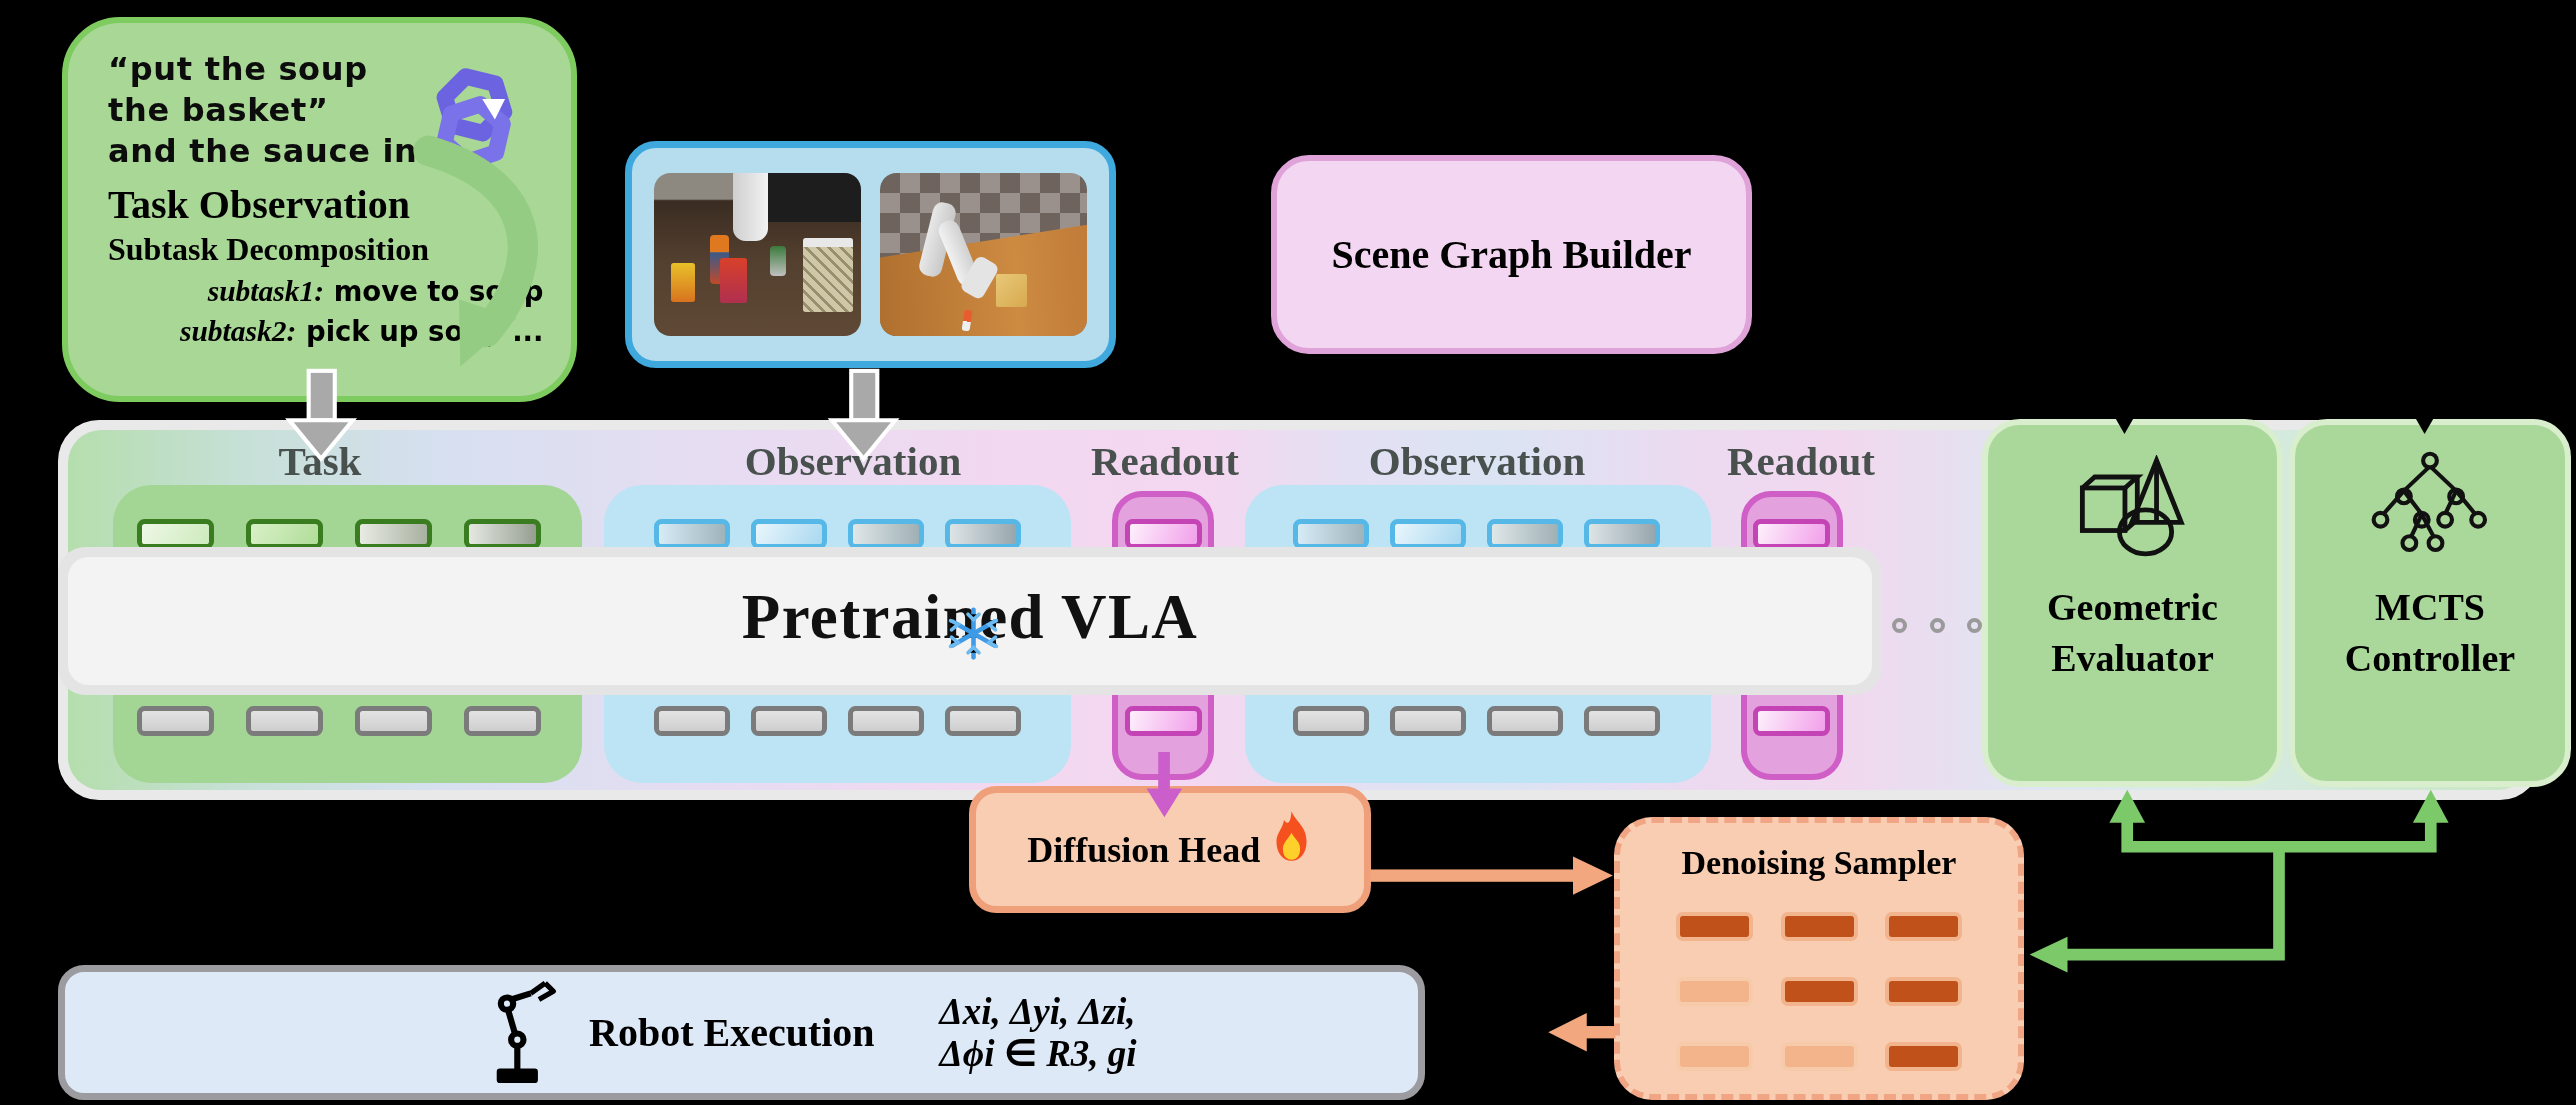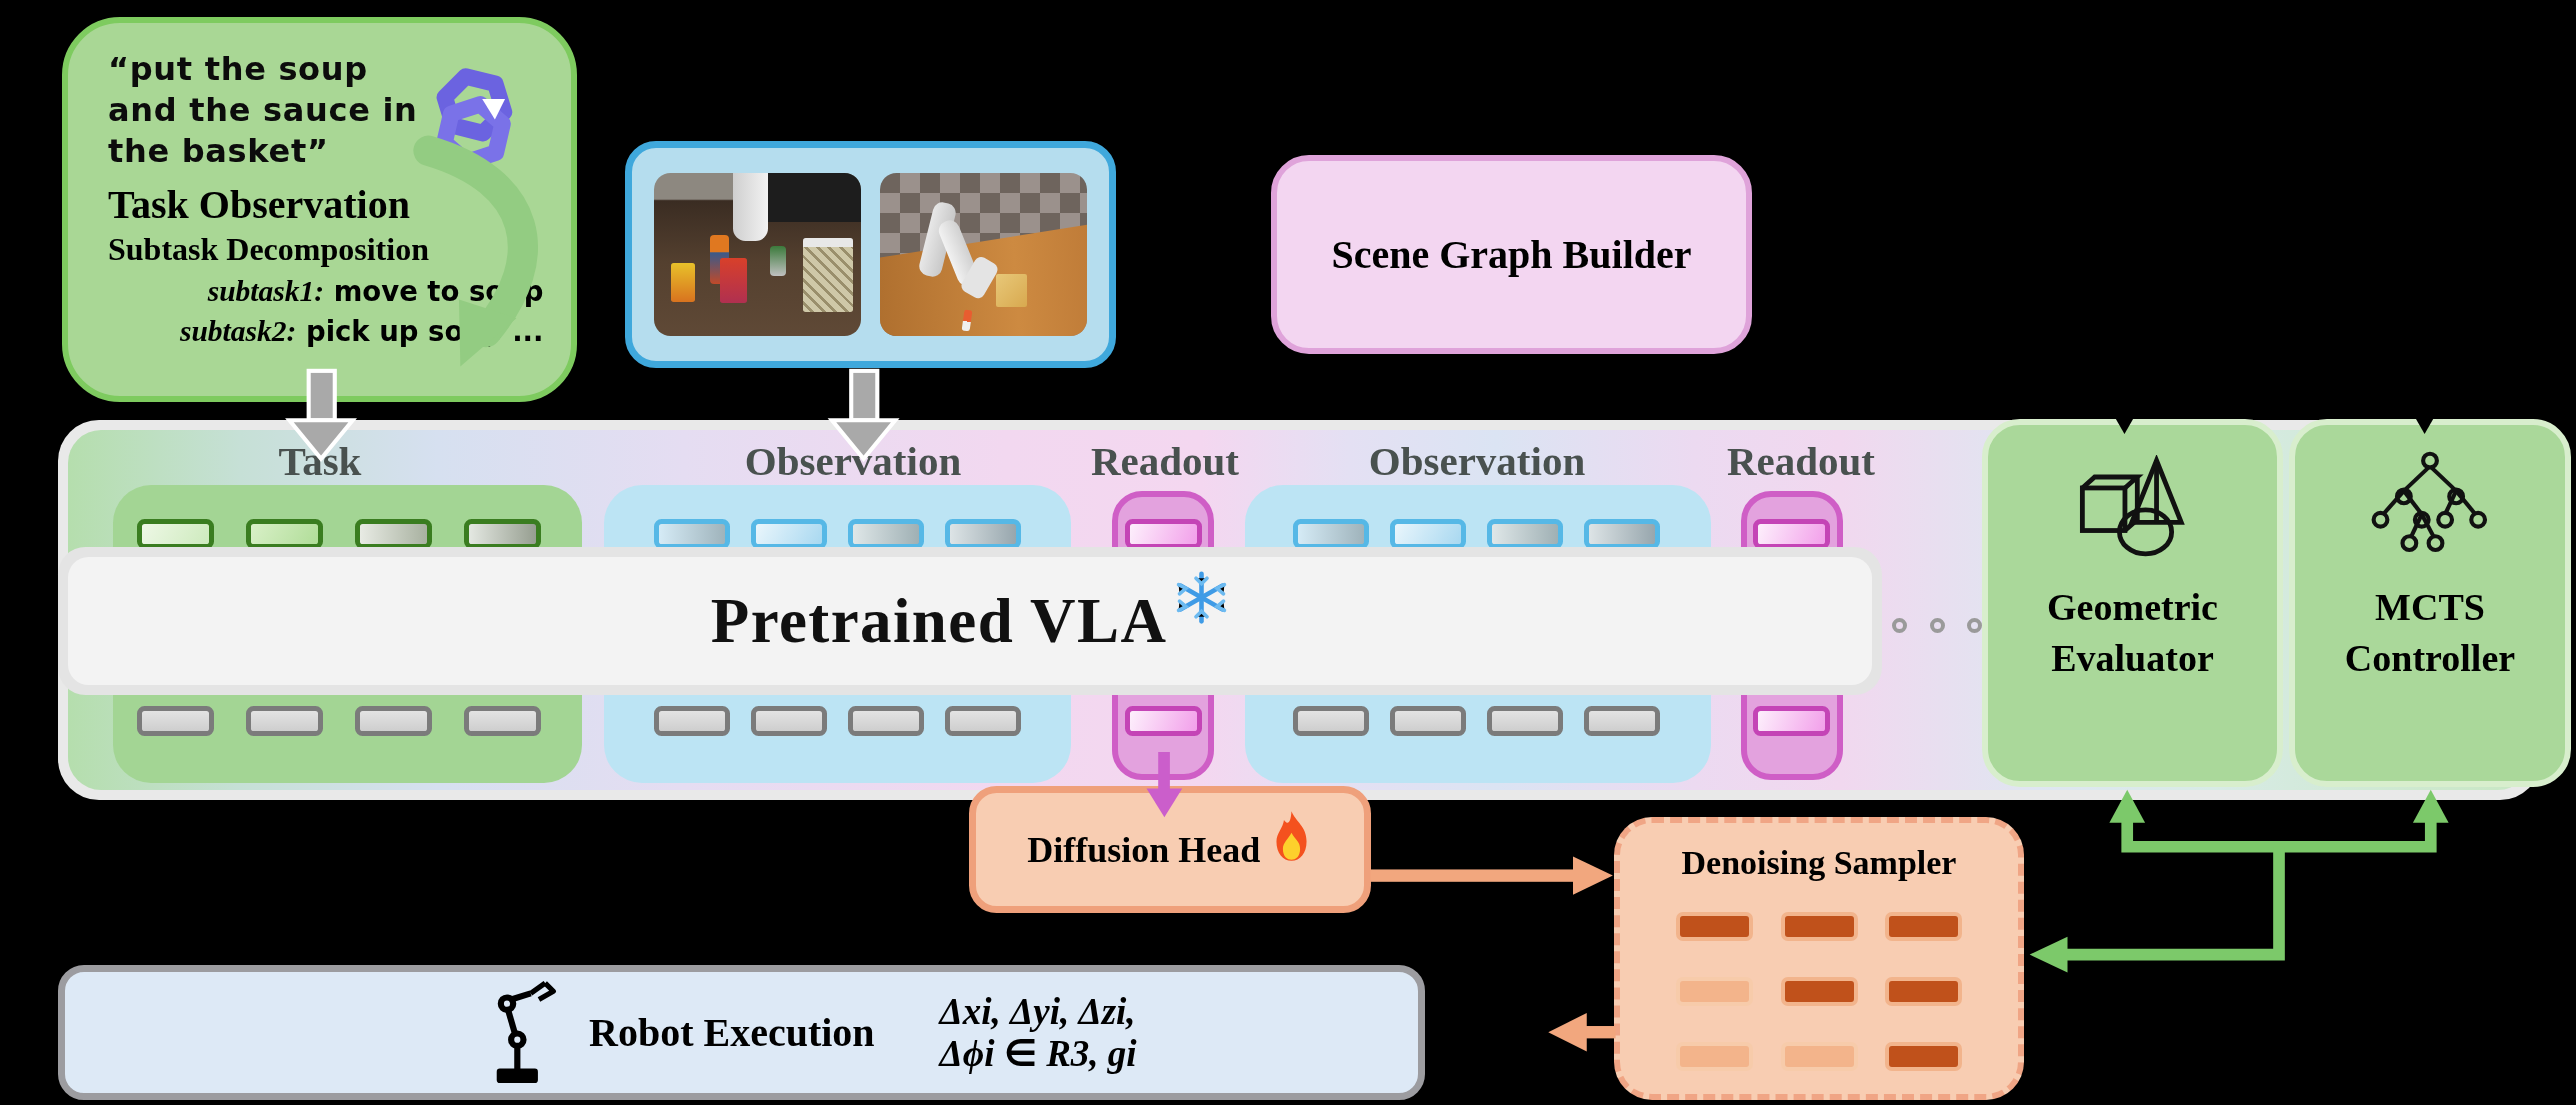--- a/index.html
+++ b/index.html
@@ -73,21 +73,21 @@
   .tok.b1{border-color:#56b8e6;background:linear-gradient(90deg,#d5ebf6,#9fb3bb);}
   .tok.b2{border-color:#56b8e6;background:linear-gradient(120deg,#eaf6fc,#a8d8f0);}
   .tok.b3{border-color:#56b8e6;background:linear-gradient(90deg,#dfe7e8,#9fb0b4);}
   .tok.b4{border-color:#56b8e6;background:linear-gradient(90deg,#dde4e6,#97a6ad);}
   .tok.p1{border-color:#c444b6;background:linear-gradient(110deg,#fdf0fc,#f29fea);}
   .tok.gr{border-color:#7b7b7b;background:linear-gradient(180deg,#e3e3e3,#cecece);}
 
   
   .vla-bar{left:58px;top:547px;width:1824px;height:148px;background:#e4e4e4;border-radius:27.5px;}
   .vla-inner{position:absolute;left:9.6px;top:9.6px;right:9.6px;bottom:9.6px;background:#f3f3f3;
-    border-radius:20.6px;display:flex;align-items:center;justify-content:center;}
+    border-radius:20.6px;display:flex;align-items:center;justify-content:center;flex-direction:column;}
   .vla-text{font-size:63px;font-weight:bold;color:#111;letter-spacing:1.4px;}
   .vla-snow{margin-left:6.9px;margin-top:-48px;}
 
   .dot{width:15px;height:15px;border:4.1px solid #9a9a9a;border-radius:50%;background:transparent;box-sizing:border-box;}
 
   
   .gbox{top:419px;height:368px;background:#aad89a;border:6.9px solid #d8eecd;border-radius:38px;
     box-sizing:border-box;text-align:center;}
   .gbox .icon-wrap{margin-top:26px;height:110px;display:flex;align-items:center;justify-content:center;}
   .gbox-label{font-size:38px;font-weight:bold;color:#000;line-height:1.35;margin-top:20.6px;}
@@ -120,22 +120,22 @@
   .overlay{left:0;top:0;width:2576px;height:1105px;pointer-events:none;}
 </style>
 </head>
 <body>
 
 <div class="canvas">
 
   <div class="abs task-bubble">
     <div class="quote">
       <div>“put   the   soup</div>
+      <div>the basket”</div>
       <div>and the sauce in</div>
-      <div>the basket”</div>
     </div>
     <div class="bubble-title">Task Observation</div>
     <div class="bubble-subtitle">Subtask Decomposition</div>
     <div class="subtask-line"><span class="subtask-label">subtask1:</span><span class="subtask-text"> move to soup</span></div>
     <div class="subtask-line"><span class="subtask-label">subtask2:</span><span class="subtask-text"> pick up soup ...</span></div>
     <svg class="abs llm-logo" width="127" height="127" viewBox="0 0 100 100">
       <path d="M38 8 L62 8 L74 28 L62 48 L38 48 L26 28 Z" fill="none" stroke="#6b63e0" stroke-width="13" stroke-linejoin="round" transform="rotate(14 50 50) translate(0 6)"></path>
       <path d="M38 46 L62 46 L74 66 L62 86 L38 86 L26 66 Z" fill="none" stroke="#7a72e8" stroke-width="13" stroke-linejoin="round" transform="rotate(-18 50 60) translate(4 -8)"></path>
       <path d="M60 30 L78 30 L70 46 Z" fill="#ffffff"></path>
     </svg>

